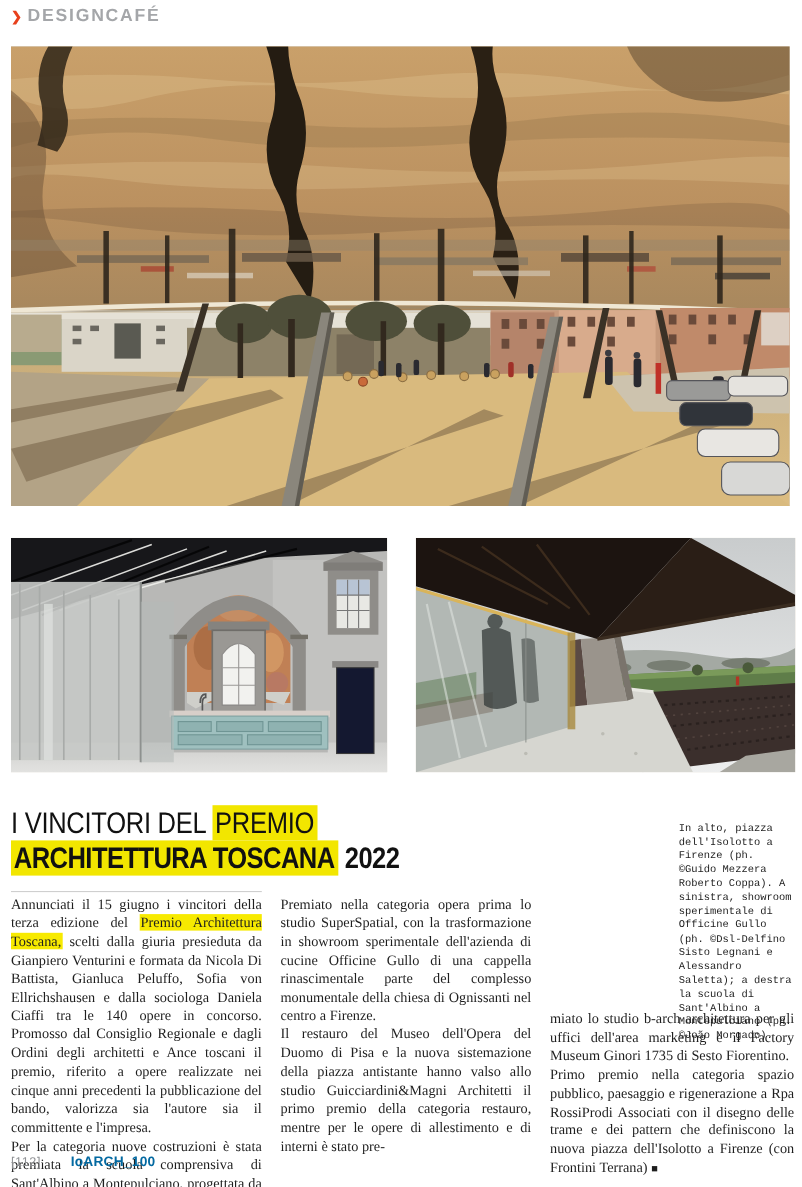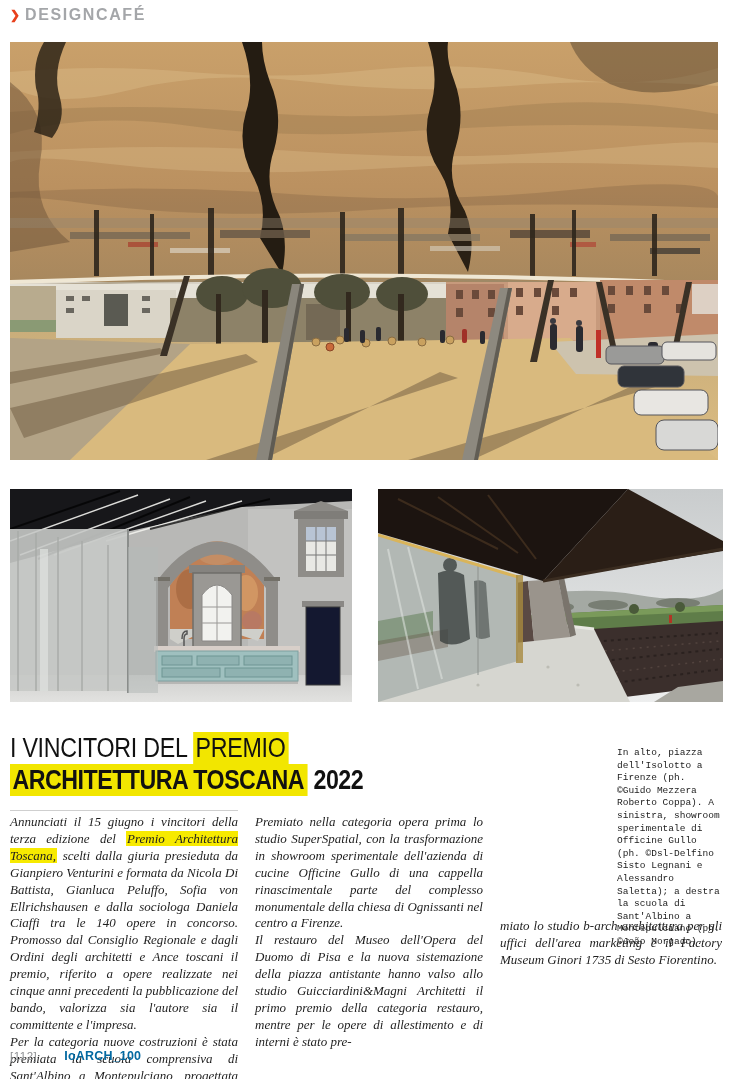--- a/index.html
+++ b/index.html
@@ -20,21 +20,21 @@
             transform-origin:left top;color:#111;}
   .headline .hl-line{display:block;font-size:27px;line-height:32px;white-space:nowrap;}
   .hl-l1{font-weight:400;letter-spacing:-.3px;}
   .hl-l2{font-weight:700;letter-spacing:-.6px;}
   .hl-mark{background:#f2e600;padding:1px 4px 1px 3px;}
   
   .col-rule{position:absolute;left:10px;top:810px;width:228px;height:1px;background:#cfcfcf;}
   
   .bodycol{position:absolute;top:814px;color:#1e1e1e;font-family:"Liberation Serif",serif;
            font-size:13px;line-height:16.9px;text-align:justify;}
-  .bodycol p{margin:0;font-style:italic;}
+  .bodycol p{margin:0;}
   .col1{left:10px;width:228px;}
   .col2{left:255px;width:228px;}
   .col3{left:500px;width:222px;top:918px;}
   .txt-mark{background:#f7ea00;padding:0 1px;}
   .endmark{font-family:"Liberation Sans",sans-serif;font-size:10px;}
   
   .caption{position:absolute;left:617px;top:747px;width:106px;color:#1c1c1c;
            font-size:9.5px;line-height:12.6px;font-family:Liberation Mono, monospace;}
   
   .footer{position:absolute;left:10px;top:1049px;display:flex;align-items:baseline;gap:27px;}
@@ -393,20 +393,21 @@
     <p>Per la categoria nuove costruzioni è stata premiata la scuola comprensiva di Sant'Albino a Montepulciano, progettata da Carlos Machado</p>
   </div>
 
   <div class="bodycol col2">
     <p>Premiato nella categoria opera prima lo studio SuperSpatial, con la trasformazione in showroom sperimentale dell'azienda di cucine Officine Gullo di una cappella rinascimentale parte del complesso monumentale della chiesa di Ognissanti nel centro a Firenze.</p>
     <p>Il restauro del Museo dell'Opera del Duomo di Pisa e la nuova sistemazione della piazza antistante hanno valso allo studio Guicciardini&amp;Magni Architetti il primo premio della categoria restauro, mentre per le opere di allestimento e di interni è stato pre-</p>
   </div>
 
   <div class="bodycol col3">
     <p>miato lo studio b-arch architettura per gli uffici dell'area marketing e il Factory Museum Ginori 1735 di Sesto Fiorentino.</p>
+    <p><span>Primo premio nella categoria spazio pubblico, paesaggio e rigenerazione a Rpa RossiProdi Associati con il disegno delle trame e dei pattern che definiscono la nuova piazza dell'Isolotto a Firenze (con Frontini Terrana) </span><span class="endmark">■</span></p>
   </div>
 
   <div class="footer">
     <span class="pageno">[112]</span>
     <span class="mag">IoARCH_100</span>
   </div>
 
 </div>
 
 </body></html>

